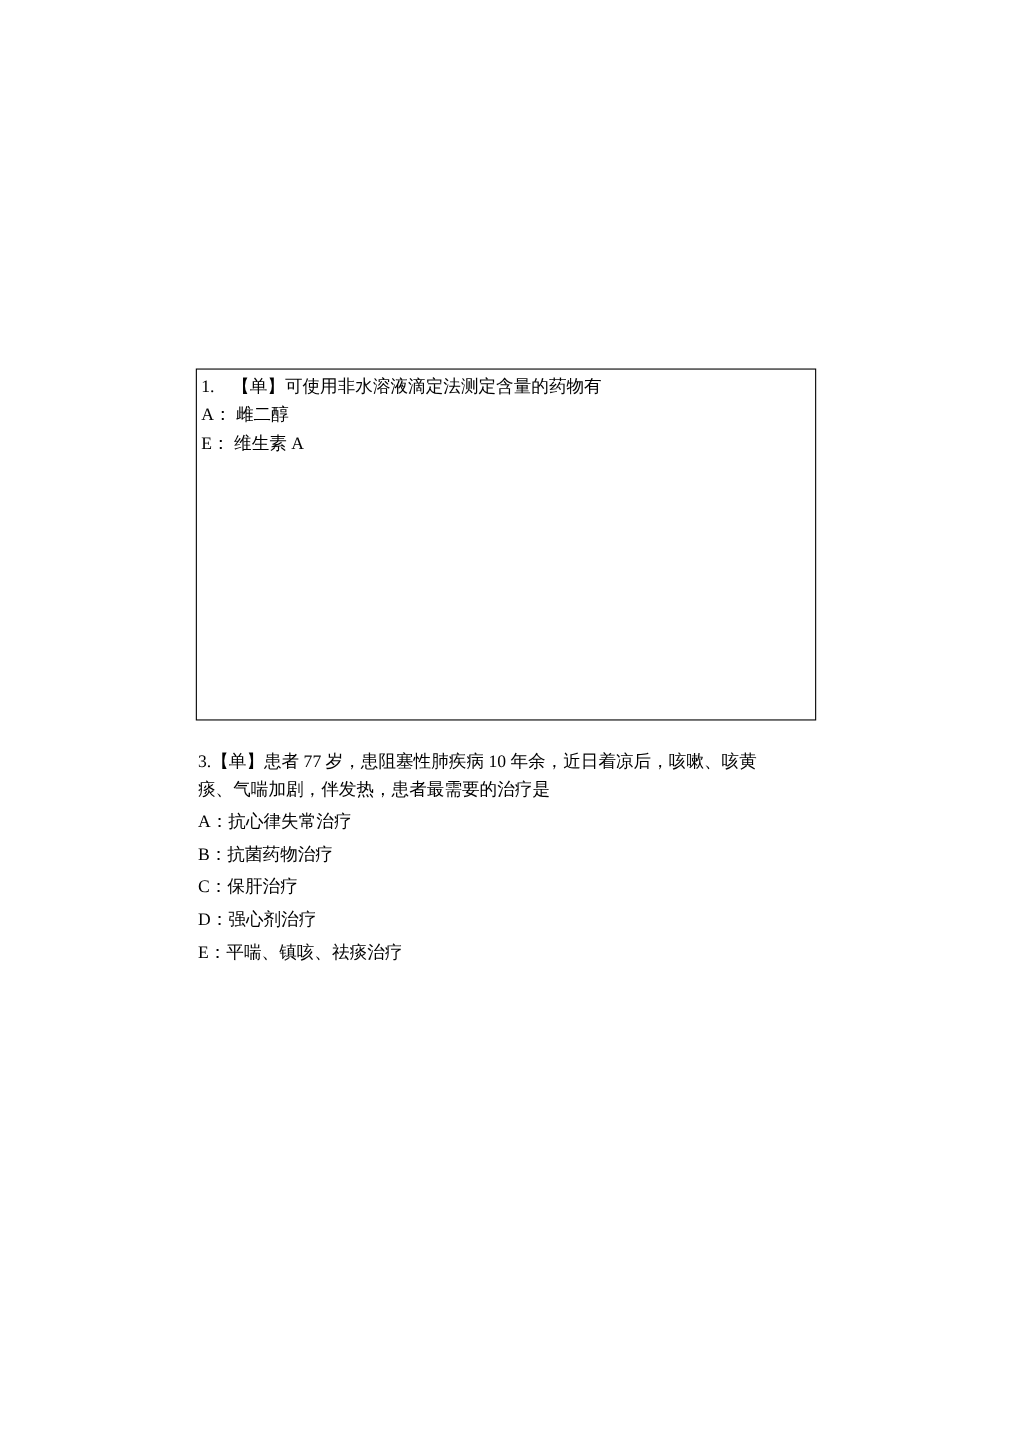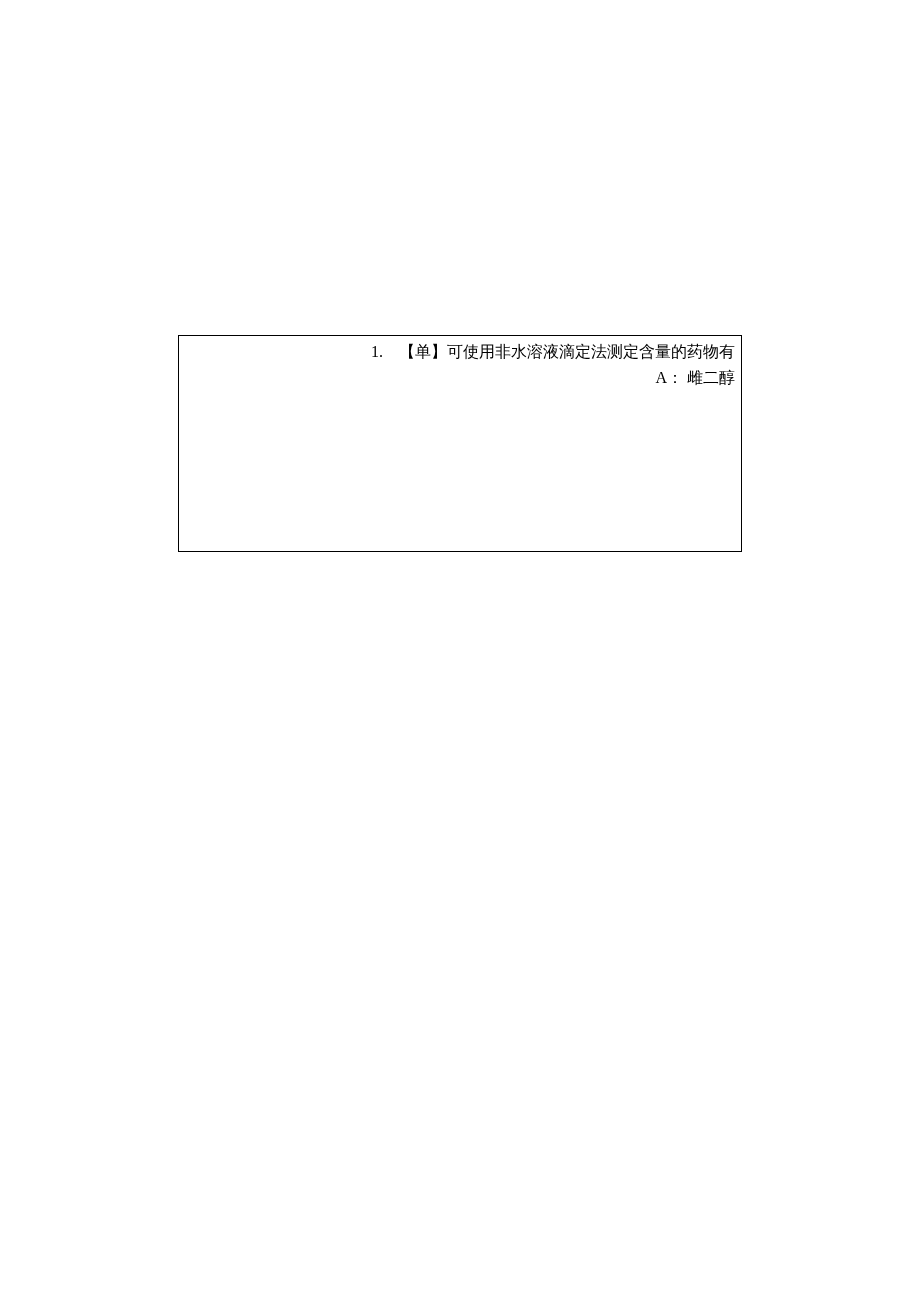--- a/index.html
+++ b/index.html
@@ -18,33 +18,31 @@
       position: relative;
     }
     .content {
       padding-top: 335px;
       padding-left: 178px;
       padding-right: 178px;
     }
     .box {
       border: 1px solid #000000;
       padding: 4px 6px 4px 4px;
-      height: 217px;
+      height: 320px;
       position: relative;
-      text-align: right;
     }
     .q1-stem {
       margin-bottom: 2px;
     }
     .q1-options {
       line-height: 1.5;
     }
     .q1-option {
       margin-bottom: 2px;
-      margin-left: 48px;
     }
     .q3 {
       margin-top: 25px;
       padding-left: 2px;
     }
     .q3-stem {
       line-height: 1.6;
       margin-bottom: 4px;
     }
     .q3-options {
@@ -58,16 +56,30 @@
 <body>
 
 <div class="content">
   <div class="box">
     <div class="q1-stem">
       <span>1.</span>
       <span style="margin-left: 12px;">【单】</span><span>可使用非水溶液滴定法测定含量的药物有</span>
     </div>
     <div class="q1-options">
       <div class="q1-option">A： 雌二醇</div>
+      <div class="q1-option">E： 维生素 A</div>
     </div>
   </div>
 
+  <div class="q3">
+    <div class="q3-stem">
+      <div>3.【单】患者 77 岁，患阻塞性肺疾病 10 年余，近日着凉后，咳嗽、咳黄</div>
+      <div>痰、气喘加剧，伴发热，患者最需要的治疗是</div>
+    </div>
+    <div class="q3-options">
+      <div class="q3-option">A：抗心律失常治疗</div>
+      <div class="q3-option">B：抗菌药物治疗</div>
+      <div class="q3-option">C：保肝治疗</div>
+      <div class="q3-option">D：强心剂治疗</div>
+      <div class="q3-option">E：平喘、镇咳、祛痰治疗</div>
+    </div>
+  </div>
 </div>
 
 </body></html>

